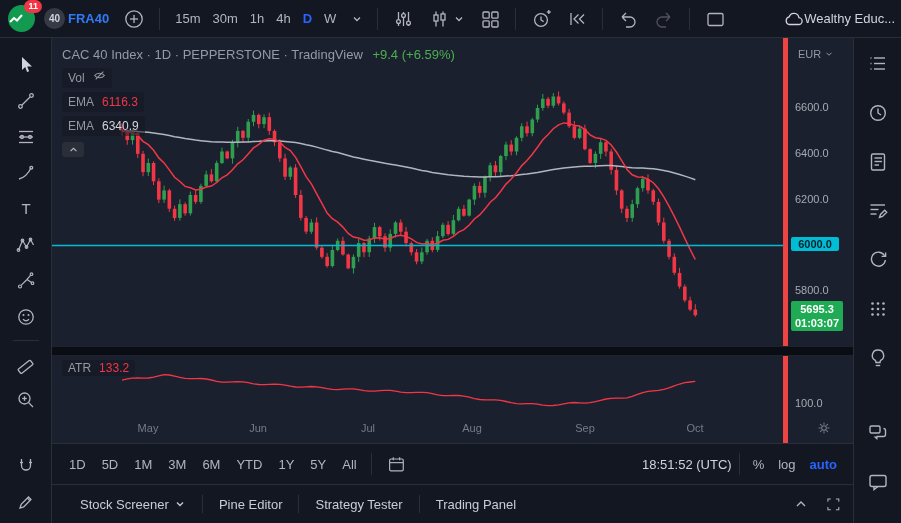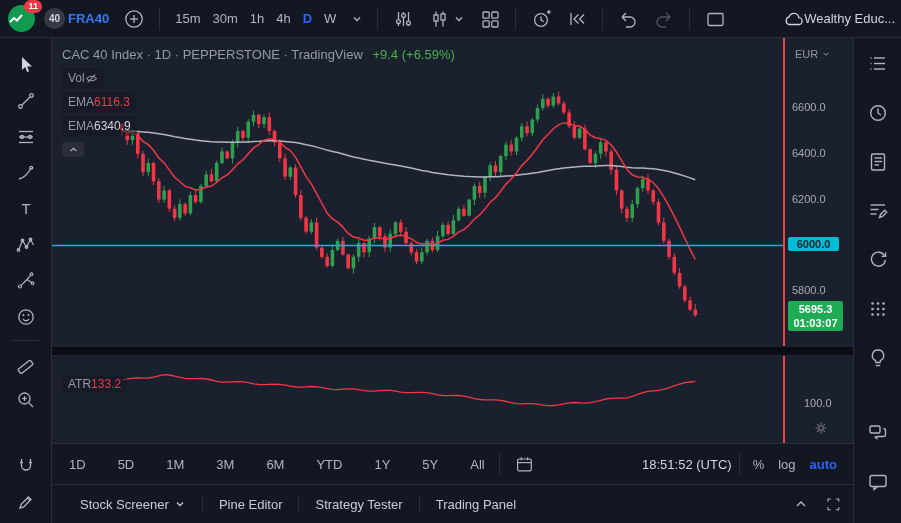--- a/index.html
+++ b/index.html
@@ -36,36 +36,36 @@
   .center{position:absolute;top:38px;left:52px;right:48px;bottom:0;background:#1b202e}
   .chart-row{position:absolute;top:0;left:0;right:0;height:405px}
   .plot{position:absolute;top:0;left:0;right:70px;height:377px;overflow:hidden}
   #main-svg{position:absolute;top:0;left:0}
   #atr-svg{position:absolute;top:318px;left:0}
   .pane-sep{position:absolute;top:308px;left:0;right:0;height:10px;background:#0a0d14;border-top:1px solid #1e222d;border-bottom:1px solid #1e222d;z-index:3}
 
   .legend{position:absolute;top:8px;left:10px;z-index:4;font-size:13px;line-height:18px}
   .legend-title{color:#959aa5}
   .legend-change{color:#4caf50;margin-left:6px}
-  .chip{display:inline-flex;align-items:center;gap:0;background:rgba(19,23,34,.55);border-radius:3px;padding:1px 6px;margin-top:4px;font-size:12px;color:#9598a1}
+  .chip{display:inline-flex;gap:8px;background:rgba(19,23,34,.55);border-radius:3px;padding:1px 6px;margin-top:4px;font-size:12px;color:#9598a1}
   .chip .val-red{color:#f23645}
   .chip .val-light{color:#d1d4dc}
   .legend-row{display:block}
   .caret-btn{display:inline-flex;align-items:center;justify-content:center;width:22px;height:15px;background:#2a2e39;border-radius:3px;margin-top:6px;color:#b2b5be;cursor:pointer}
 
   .atr-legend{position:absolute;top:322px;left:10px;z-index:4;font-size:12px}
-  .atr-legend .chip{margin-top:16px}
+  .atr-legend .chip{margin-top:0}
 
   
-  .price-axis{position:absolute;top:0;right:0;width:70px;height:405px;background:#1b202e;border-left:2px solid #ef4444;font-size:11px;color:#a6aab3;z-index:2}
+  .price-axis{position:absolute;top:0;right:0;width:70px;height:405px;background:#1b202e;border-left:5px solid #ef4444;font-size:11px;color:#a6aab3;z-index:2}
   .eur{position:absolute;top:10px;left:10px;display:flex;align-items:center;gap:3px;color:#9598a1;cursor:pointer;font-size:11px}
   .tick{position:absolute;left:7px}
   .tick.hl{left:3px;right:14px;background:#00bcd4;color:#06222b;text-align:center;border-radius:2px;padding:1px 0;font-weight:bold}
   .last-badge{position:absolute;left:3px;right:10px;top:263px;background:#1faa54;color:#fff;border-radius:2px;text-align:center;font-size:11px;line-height:14px;padding:1px 0;font-weight:bold}
-  .atr-tick{position:absolute;left:19px;top:359px}
+  .atr-tick{position:absolute;left:7px;top:359px}
   .axis-gear{position:absolute;top:382px;left:28px;color:#787b86;cursor:pointer}
 
   
   .time-axis{position:absolute;left:0;right:70px;top:377px;height:28px;background:#1b202e;z-index:2}
   .month{position:absolute;top:7px;transform:translateX(-50%);color:#787b86;font-size:11px}
 
   
   .range-bar{position:absolute;top:405px;left:0;right:0;height:41px;background:#131722;border-top:1px solid #2a2e39;display:flex;align-items:center;padding:0 10px;gap:2px;z-index:2}
   .rbtn{padding:4px 7px;color:#b2b5be;font-size:13px;border-radius:4px;cursor:pointer;flex:none}
   .clock{margin-left:auto;color:#d1d4dc;font-size:13px}
@@ -538,20 +538,23 @@
         <div class="atr-legend">
           <span class="chip">
             <span>ATR</span>
             <span class="val-red">133.2</span>
           </span>
         </div>
       </div>
 
       <div class="pane-sep"></div>
 
+      <div class="time-axis" id="time-axis">
+        <span id="months"><span class="month" style="left:96px">May</span><span class="month" style="left:206px">Jun</span><span class="month" style="left:316px">Jul</span><span class="month" style="left:420px">Aug</span><span class="month" style="left:533px">Sep</span><span class="month" style="left:643px">Oct</span></span>
+      </div>
 
       <div class="price-axis">
         <span class="eur">
           <span>EUR</span>
           <svg width="10" height="10" viewBox="0 0 12 12" stroke="currentColor" fill="none" stroke-width="1.2">
               <polyline points="3,4.5 6,7.5 9,4.5"></polyline>
             </svg>
         </span>
         <div id="axis-ticks">
             <div class="tick" style="top:63.0px">6600.0</div>
@@ -568,21 +571,21 @@
         <span class="axis-gear">
           <svg width="16" height="16" viewBox="0 0 22 22" stroke="currentColor" fill="none" stroke-width="1.4">
               <circle cx="11" cy="11" r="3.2"></circle>
               <path d="M11 3.5v3M11 15.5v3M3.5 11h3M15.5 11h3M5.6 5.6l2.2 2.2M14.2 14.2l2.2 2.2M16.4 5.6l-2.2 2.2M7.8 14.2l-2.2 2.2"></path>
             </svg>
         </span>
       </div>
     </div>
 
     <div class="range-bar">
-      <span id="ranges" style="display:flex;align-items:center;gap:18px">
+      <span id="ranges" style="display:flex;align-items:center;gap:2px">
           <span class="rbtn">1D</span>
           <span class="rbtn">5D</span>
           <span class="rbtn">1M</span>
           <span class="rbtn">3M</span>
           <span class="rbtn">6M</span>
           <span class="rbtn">YTD</span>
           <span class="rbtn">1Y</span>
           <span class="rbtn">5Y</span>
           <span class="rbtn">All</span>
         </span>

